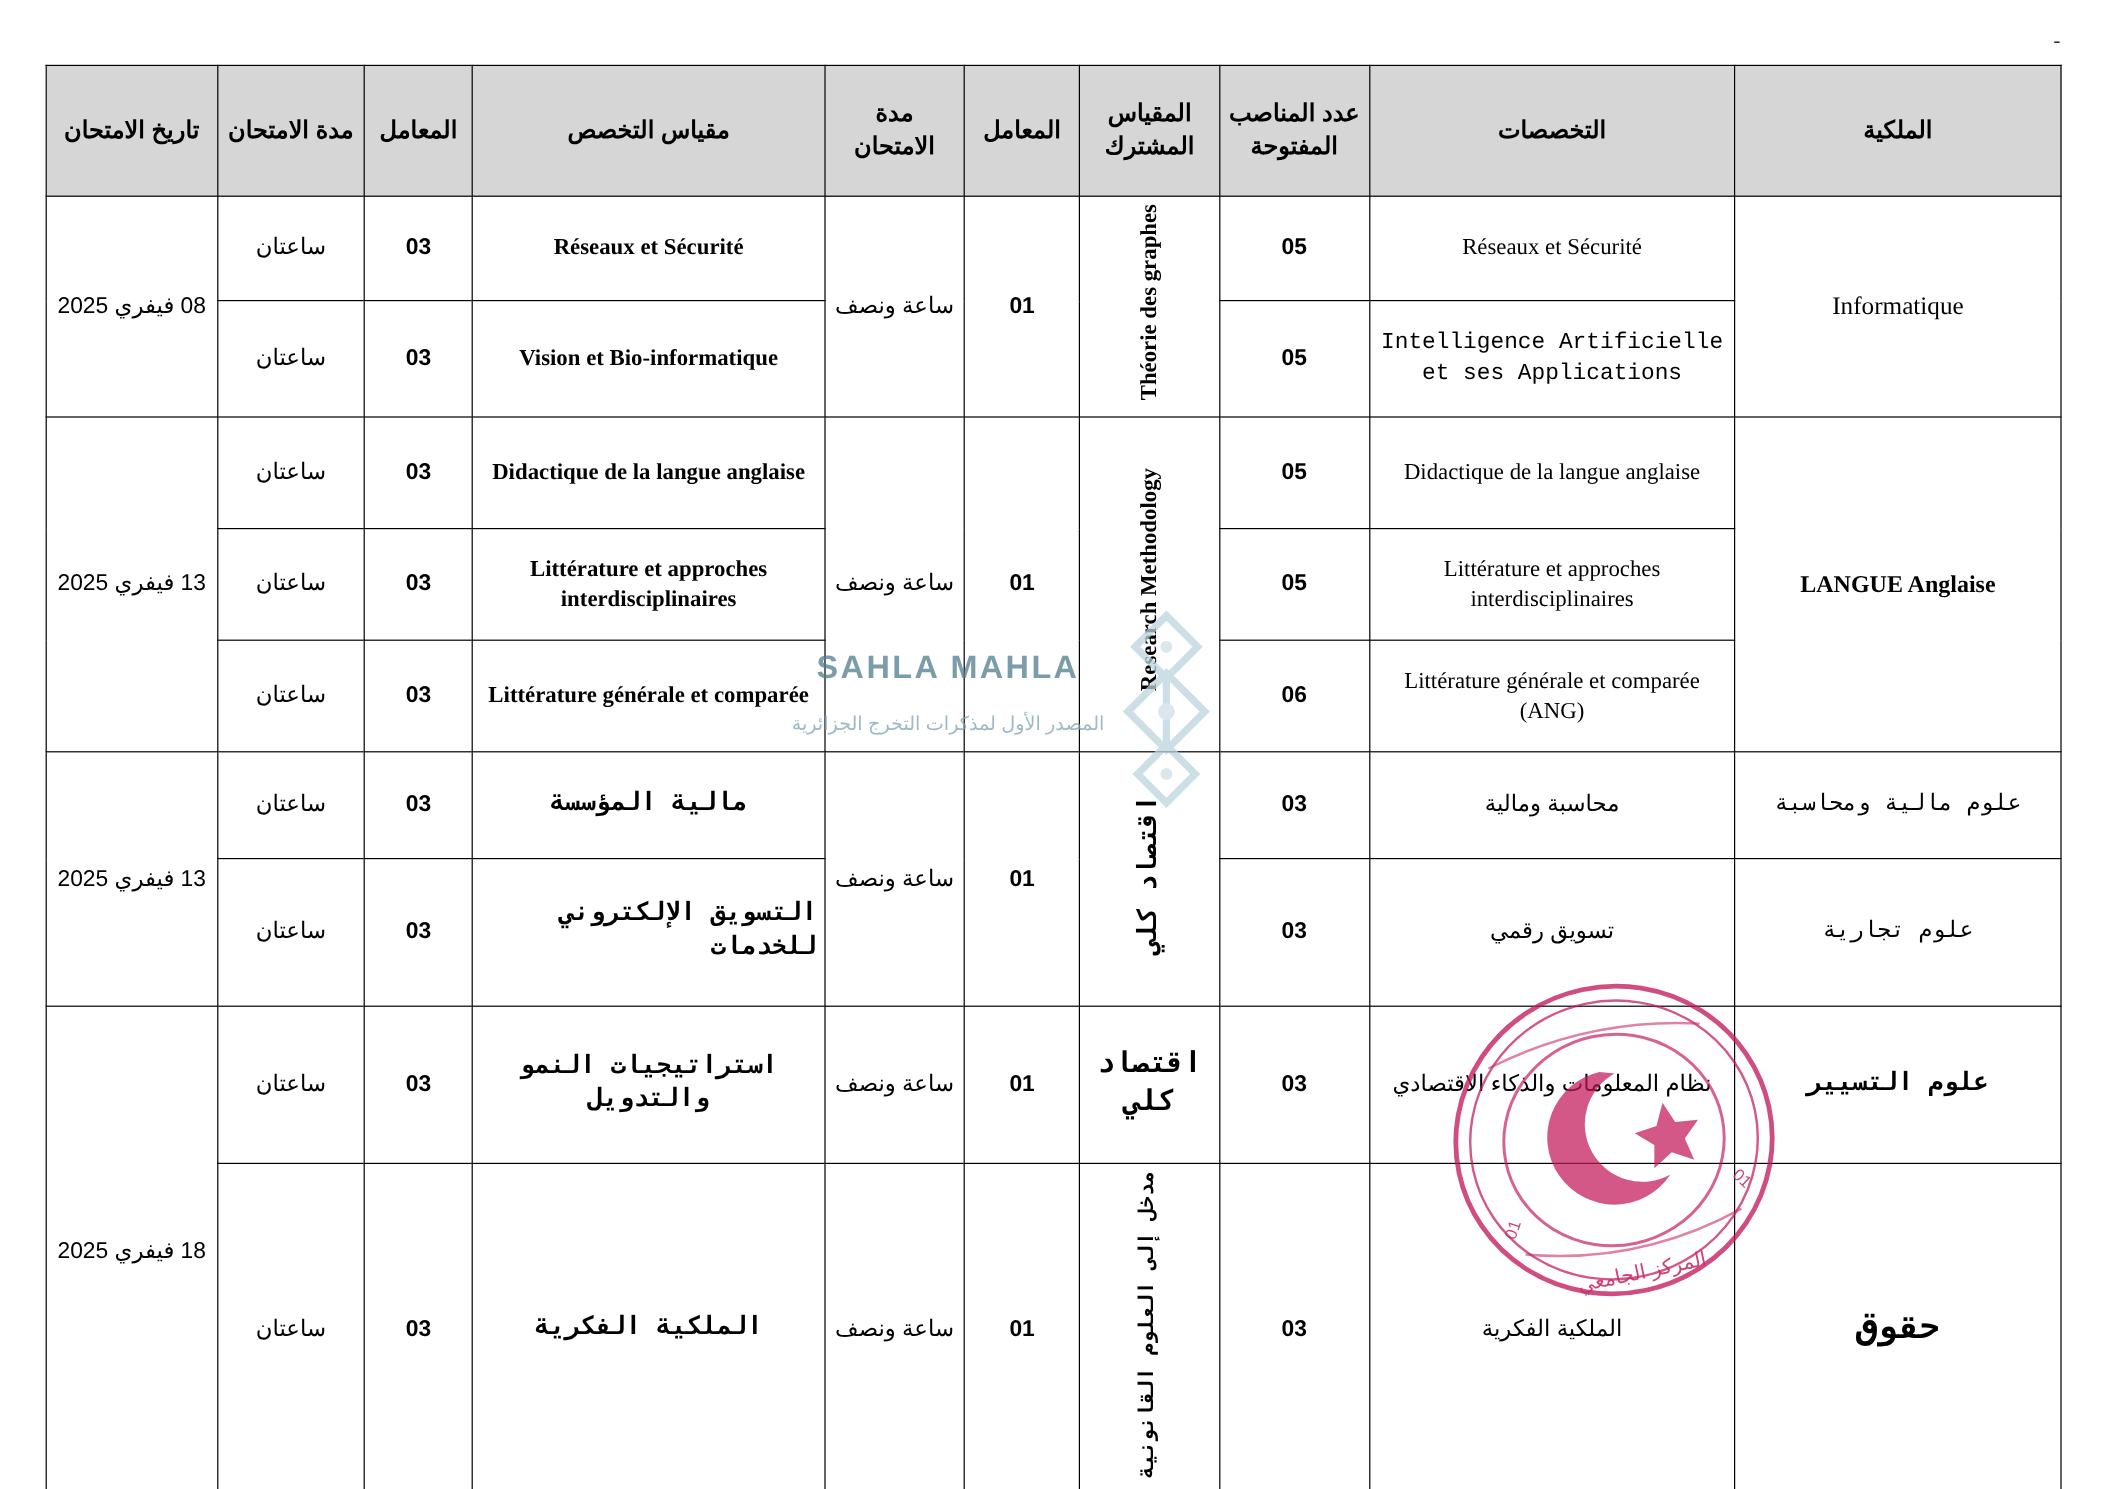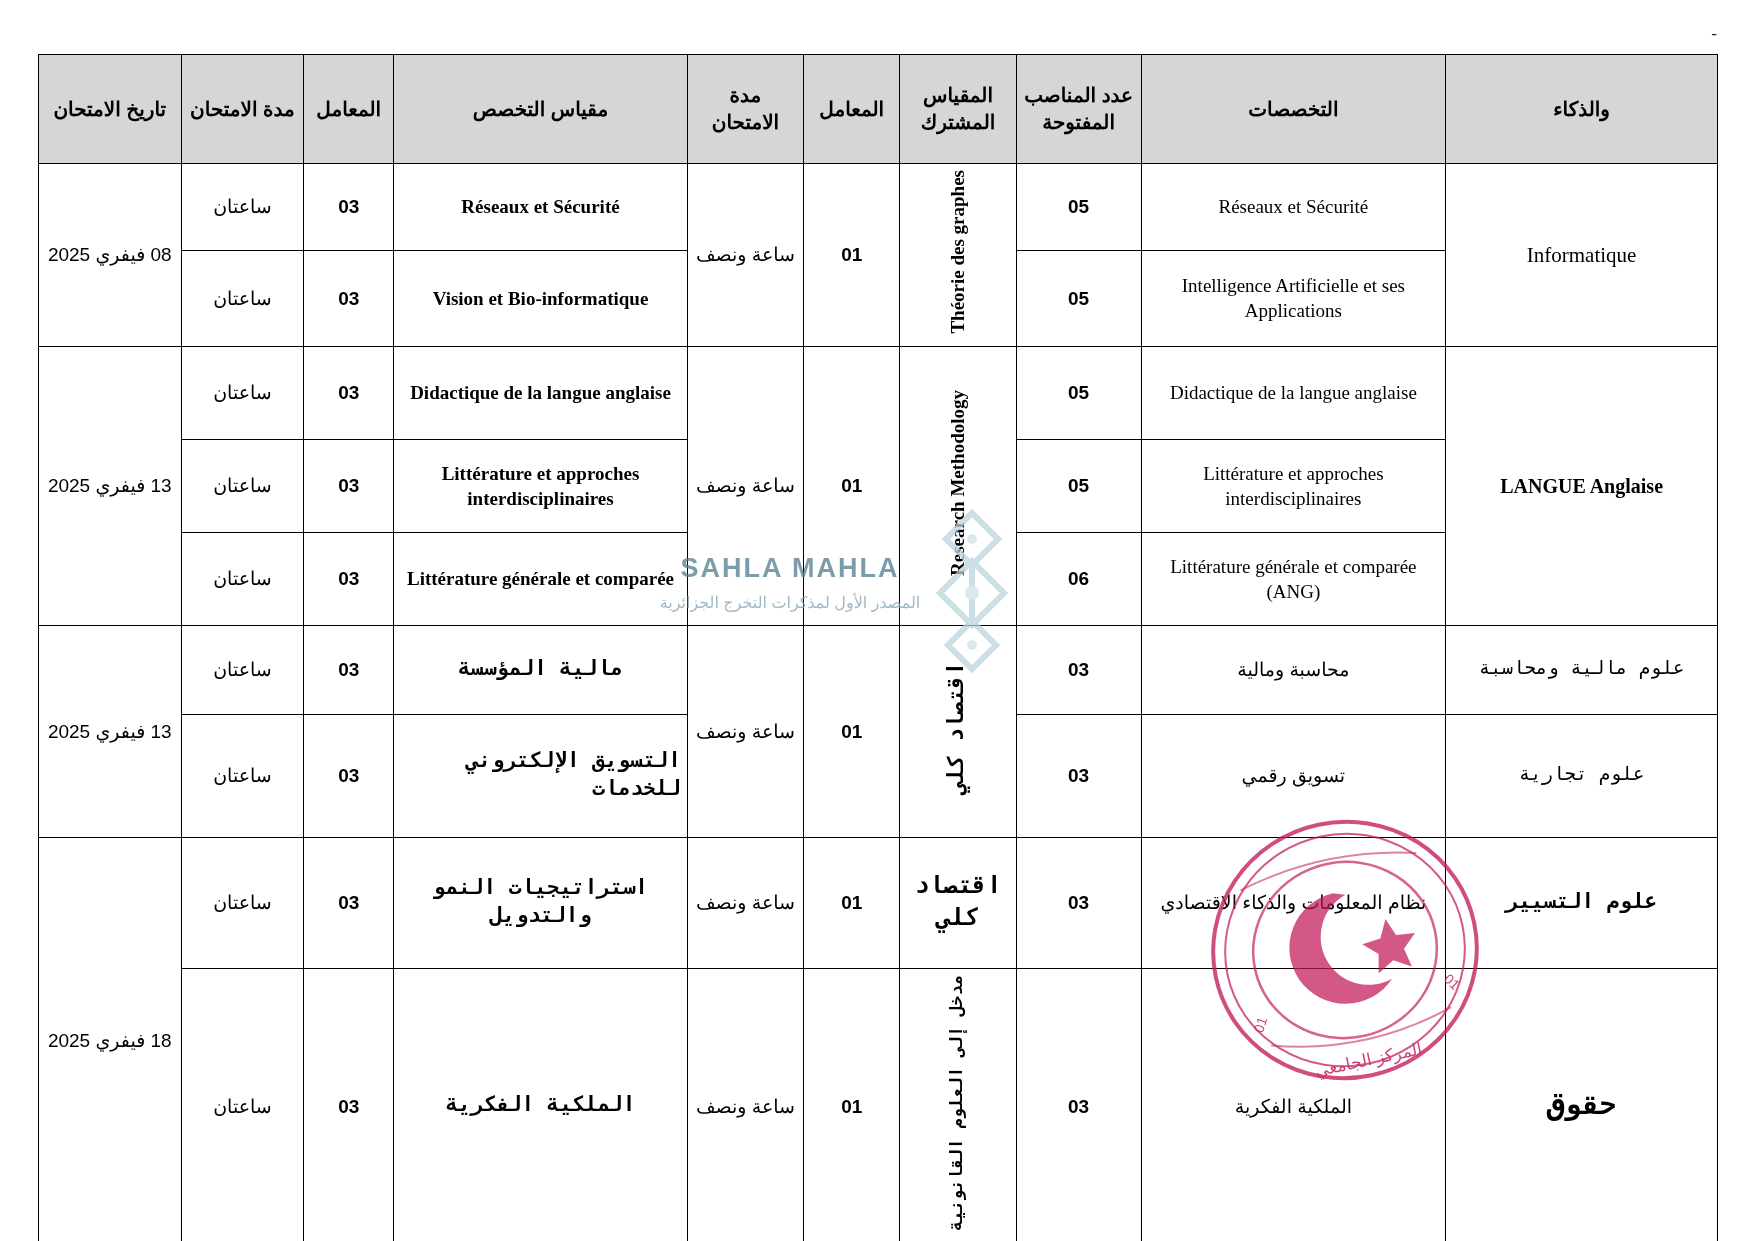--- a/index.html
+++ b/index.html
@@ -109,21 +109,21 @@
     left: 640px;
     top: 505px;
     width: 420px;
     height: 180px;
     pointer-events: none;
     opacity: 0.75;
   }
   .wm-text {
     position: absolute;
     left: 0;
-    top: 48px;
+    top: 36px;
     width: 300px;
     text-align: center;
     color: #4f7d8e;
     font-family: "Liberation Sans", sans-serif;
     font-weight: bold;
     font-size: 27px;
     letter-spacing: 2px;
   }
   .wm-sub {
     position: absolute;
@@ -170,21 +170,21 @@
       <col class="c-common">
       <col class="c-coef1">
       <col class="c-dur1">
       <col class="c-specmat">
       <col class="c-coef2">
       <col class="c-dur2">
       <col class="c-date">
     </colgroup>
     <thead>
       <tr>
-        <th>والذكاء</th>
+        <th>الملكية</th>
         <th>التخصصات</th>
         <th>عدد المناصب المفتوحة</th>
         <th>المقياس المشترك</th>
         <th>المعامل</th>
         <th>مدة الامتحان</th>
         <th>مقياس التخصص</th>
         <th>المعامل</th>
         <th>مدة الامتحان</th>
         <th>تاريخ الامتحان</th>
       </tr>
@@ -199,21 +199,21 @@
           <span class="vert-lat">Théorie des graphes</span>
         </td>
         <td rowspan="2" class="num">01</td>
         <td rowspan="2" class="dur">ساعة ونصف</td>
         <td class="lat-b">Réseaux et Sécurité</td>
         <td class="num">03</td>
         <td class="dur">ساعتان</td>
         <td rowspan="2" class="date-cell">08 فيفري 2025</td>
       </tr>
       <tr>
-        <td class="lat" style="height:82px;">Intelligence Artificielle et ses Applications</td>
+        <td class="lat" style="height:82px;font-family:Liberation Mono, monospace;">Intelligence Artificielle et ses Applications</td>
         <td class="num">05</td>
         <td class="lat-b">Vision et Bio-informatique</td>
         <td class="num">03</td>
         <td class="dur">ساعتان</td>
       </tr>
 
       <tr>
         <td rowspan="3" class="lat-b" style="font-size:20px;">LANGUE Anglaise</td>
         <td class="lat" style="height:80px;">Didactique de la langue anglaise</td>
         <td class="num">05</td>

